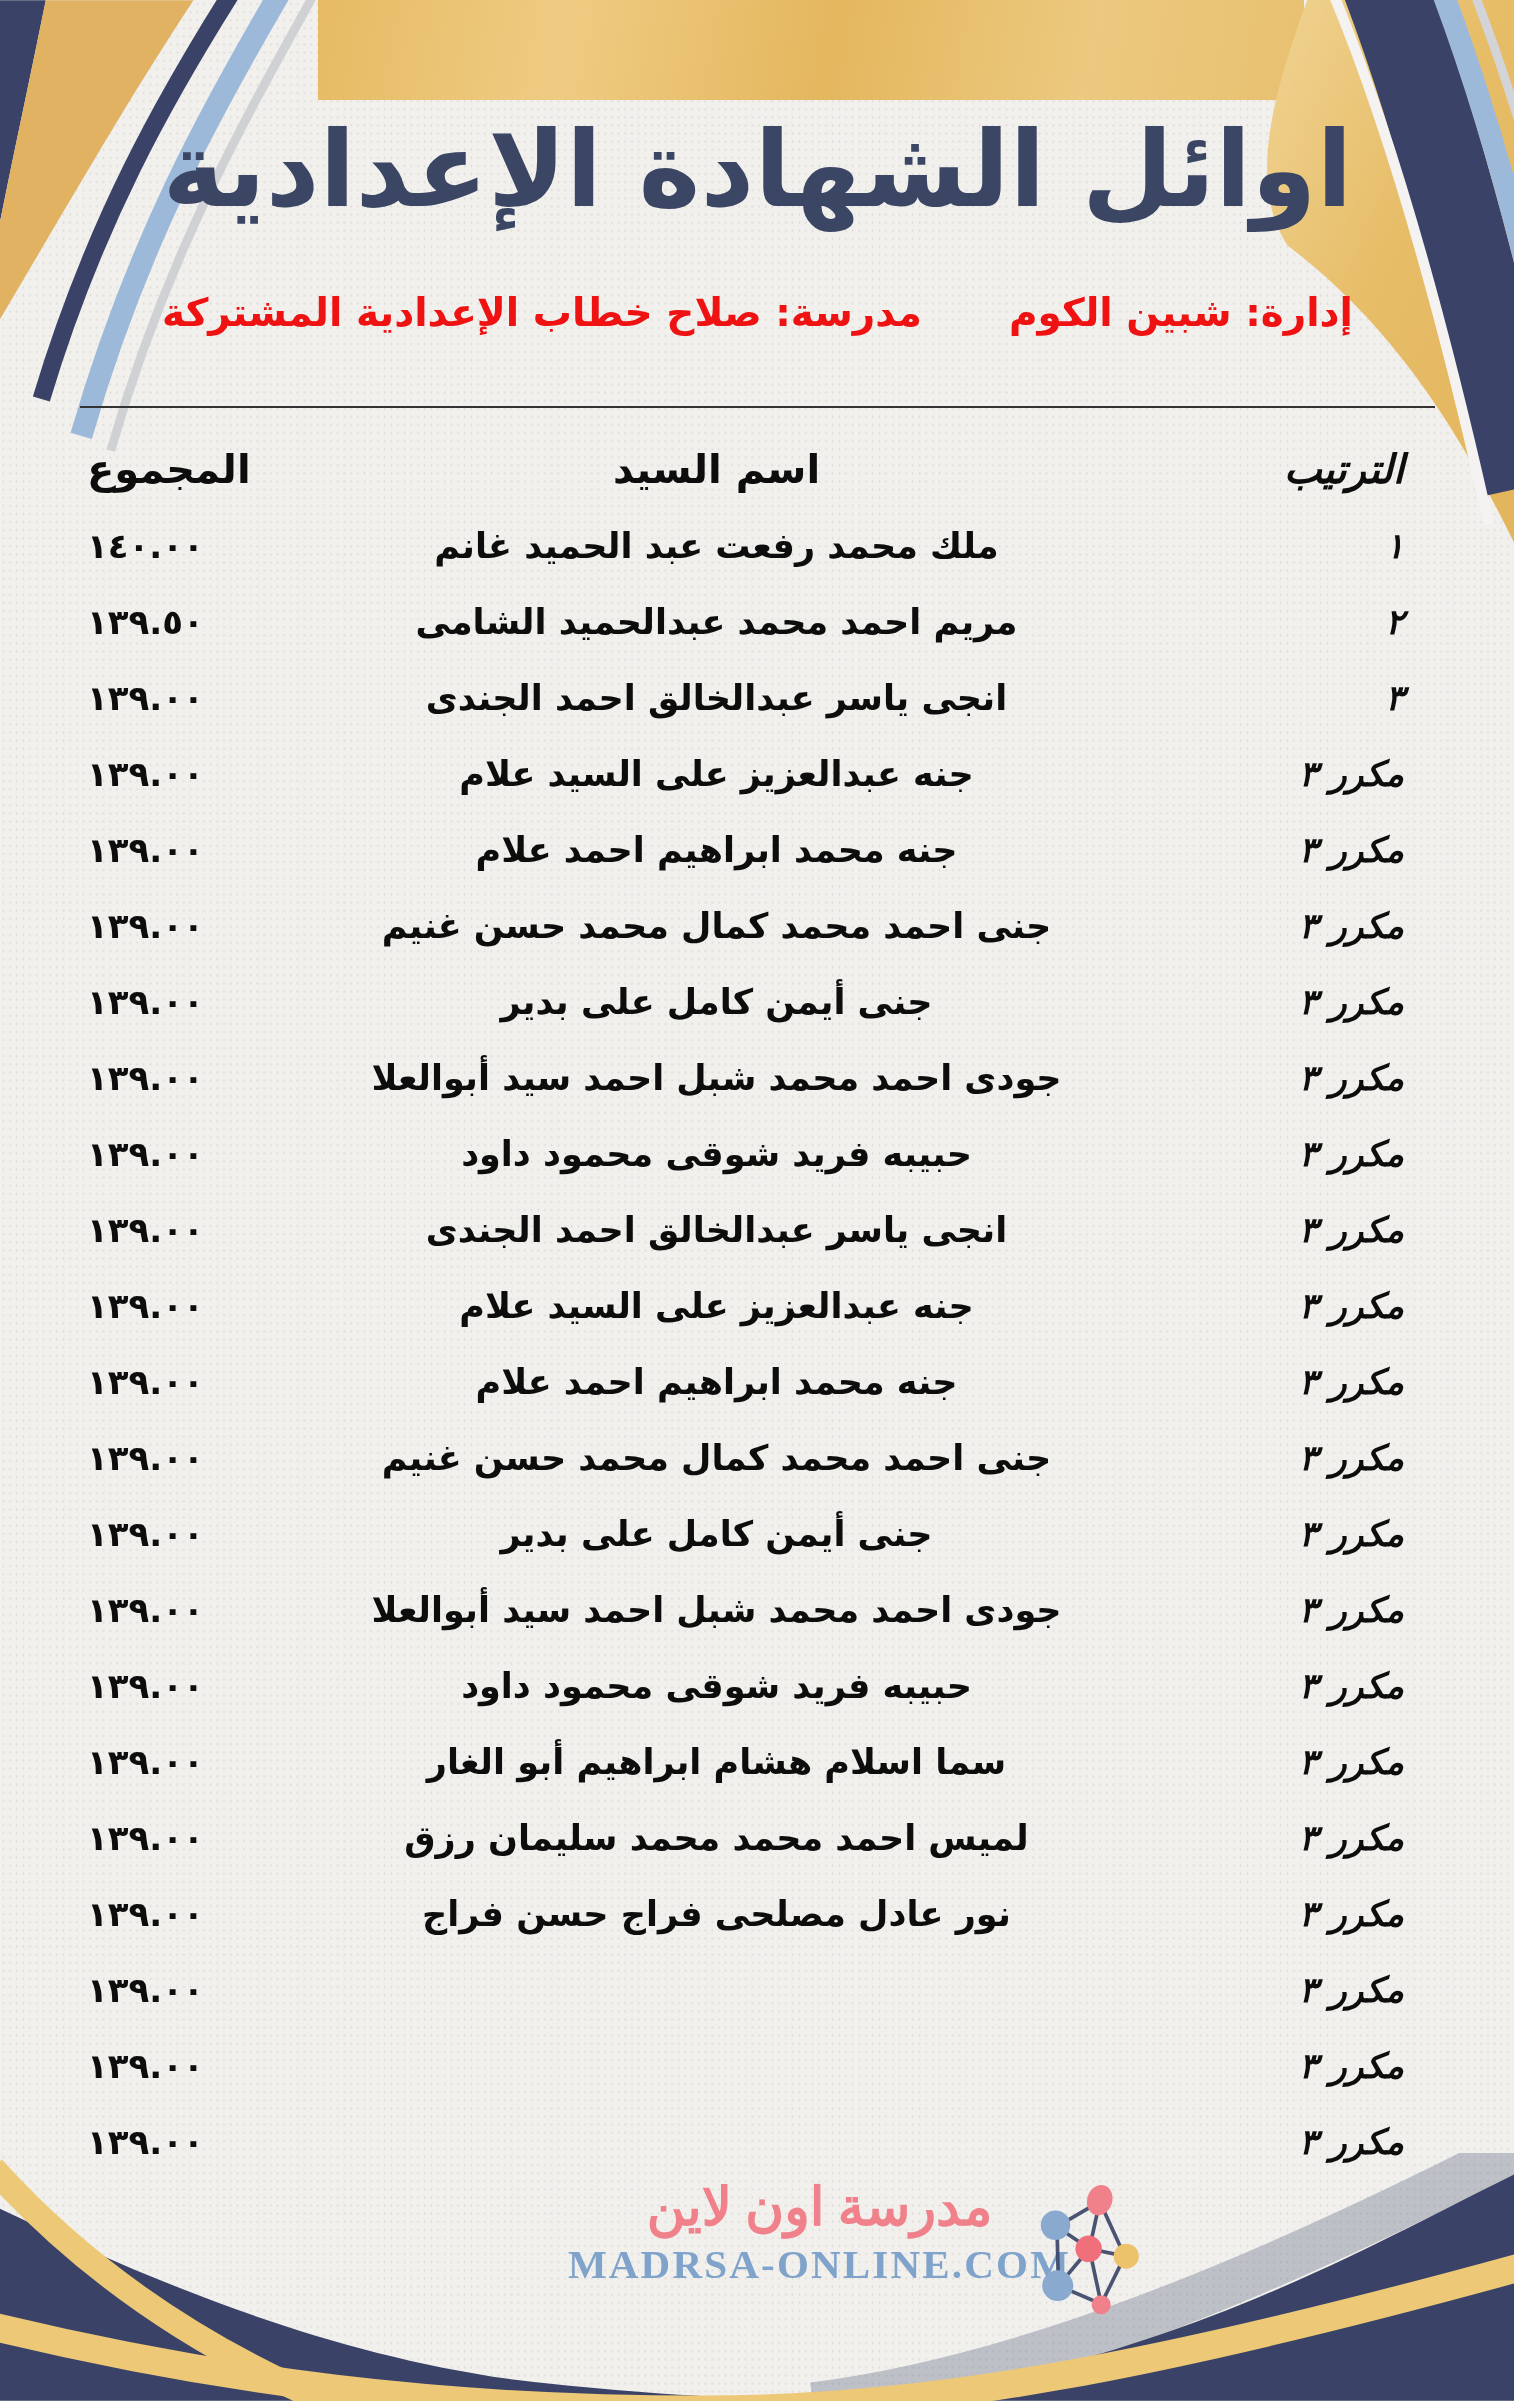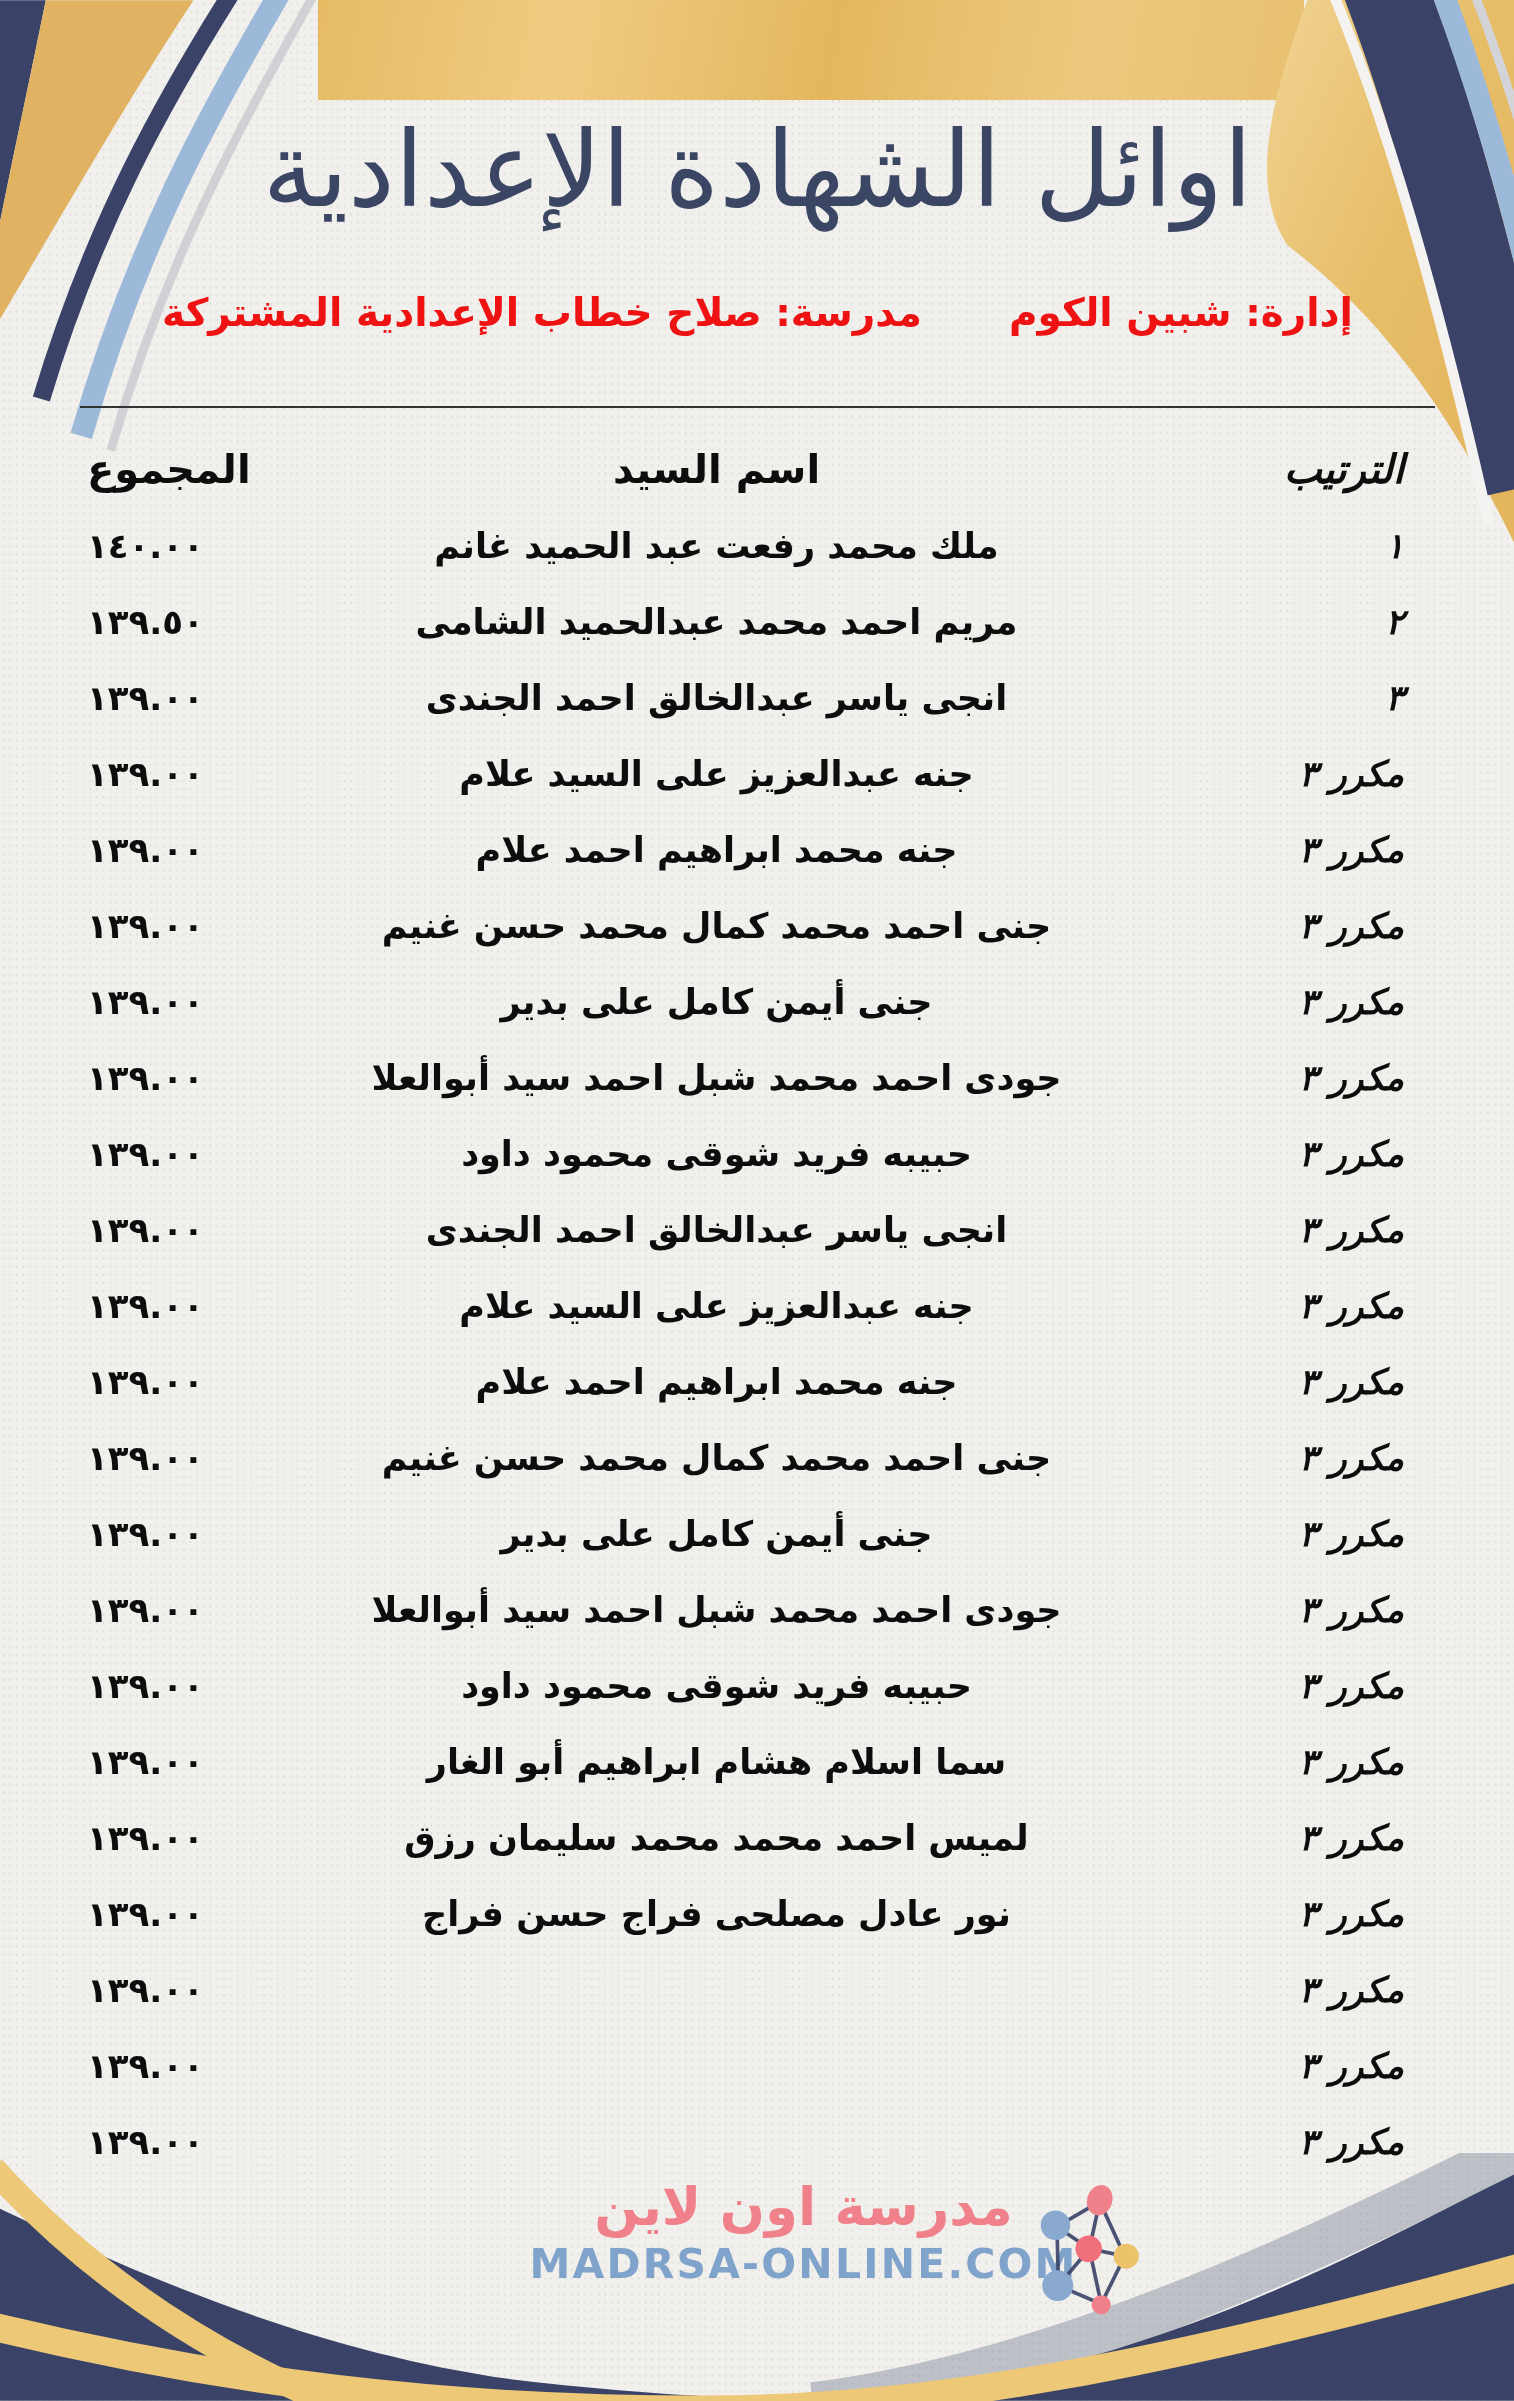--- a/index.html
+++ b/index.html
@@ -14,39 +14,39 @@
   }
   .gold-bar{position:absolute; top:0; left:318px; right:211px; height:100px;
     background:linear-gradient(100deg,#e6bb64 0%,#efcb82 25%,#e4b75e 52%,#ecc97f 78%,#e8c070 100%);}
   .corner-svg{position:absolute; top:0;}
   .corner-svg.tl{left:0;}
   .corner-svg.tr{right:0;}
   .bottom-svg{position:absolute; left:0; bottom:0;}
   .page-title{
     position:absolute; top:109px; left:0; width:100%;
     text-align:center; direction:rtl;
-    font-size:105px; font-weight:normal; color:#3a4663; letter-spacing:0px;
+    font-size:105px; font-weight:bold; color:#3a4663; letter-spacing:0px;
   }
   .subtitle{
     position:absolute; top:290px; left:0; width:100%;
     display:flex; justify-content:center; gap:87px; direction:rtl;
     color:#ee1212; font-size:39px; font-weight:bold;
   }
   .divider{position:absolute; top:406px; left:80px; width:1355px; height:2.2px; background:#333333;}
   .thead{position:absolute; top:446px; left:0; width:100%; height:53px; direction:rtl;
     font-size:40px; font-weight:bold; color:#0d0d0d;}
   .col-rank{position:absolute; right:111px; width:185px; font-style:italic;}
   .col-name{position:absolute; right:392px; left:310px; text-align:center;}
   .col-total{position:absolute; left:87px; width:207px; text-align:left; direction:ltr;}
   .rows{position:absolute; top:508px; left:0; width:100%; height:1663px;}
   .trow{position:relative; width:100%; height:76px; direction:rtl;
     font-size:35px; font-weight:bold; color:#0d0d0d;}
   .trow > div{top:50%; transform:translateY(-50%);}
   .trow .col-total{font-size:34px;}
-  .footer{position:absolute; top:2174px; left:434px; width:739px; text-align:center; z-index:5;}
+  .footer{position:absolute; top:2174px; left:450px; width:739px; text-align:center; z-index:5;font-family:Liberation Serif, serif;}
   .brand-ar{font-size:53px; font-weight:bold; color:#f0808a; direction:rtl; line-height:1.25;}
   .brand-domain{font-size:41px; font-weight:bold; color:#7fa3cb; letter-spacing:2.2px; line-height:1.2;}
   .footer-icon{position:absolute; left:1033px; top:2181px; z-index:5;}
 </style>
 </head>
 <body>
 
 <div class="page">
 
   <div class="gold-bar"></div>

